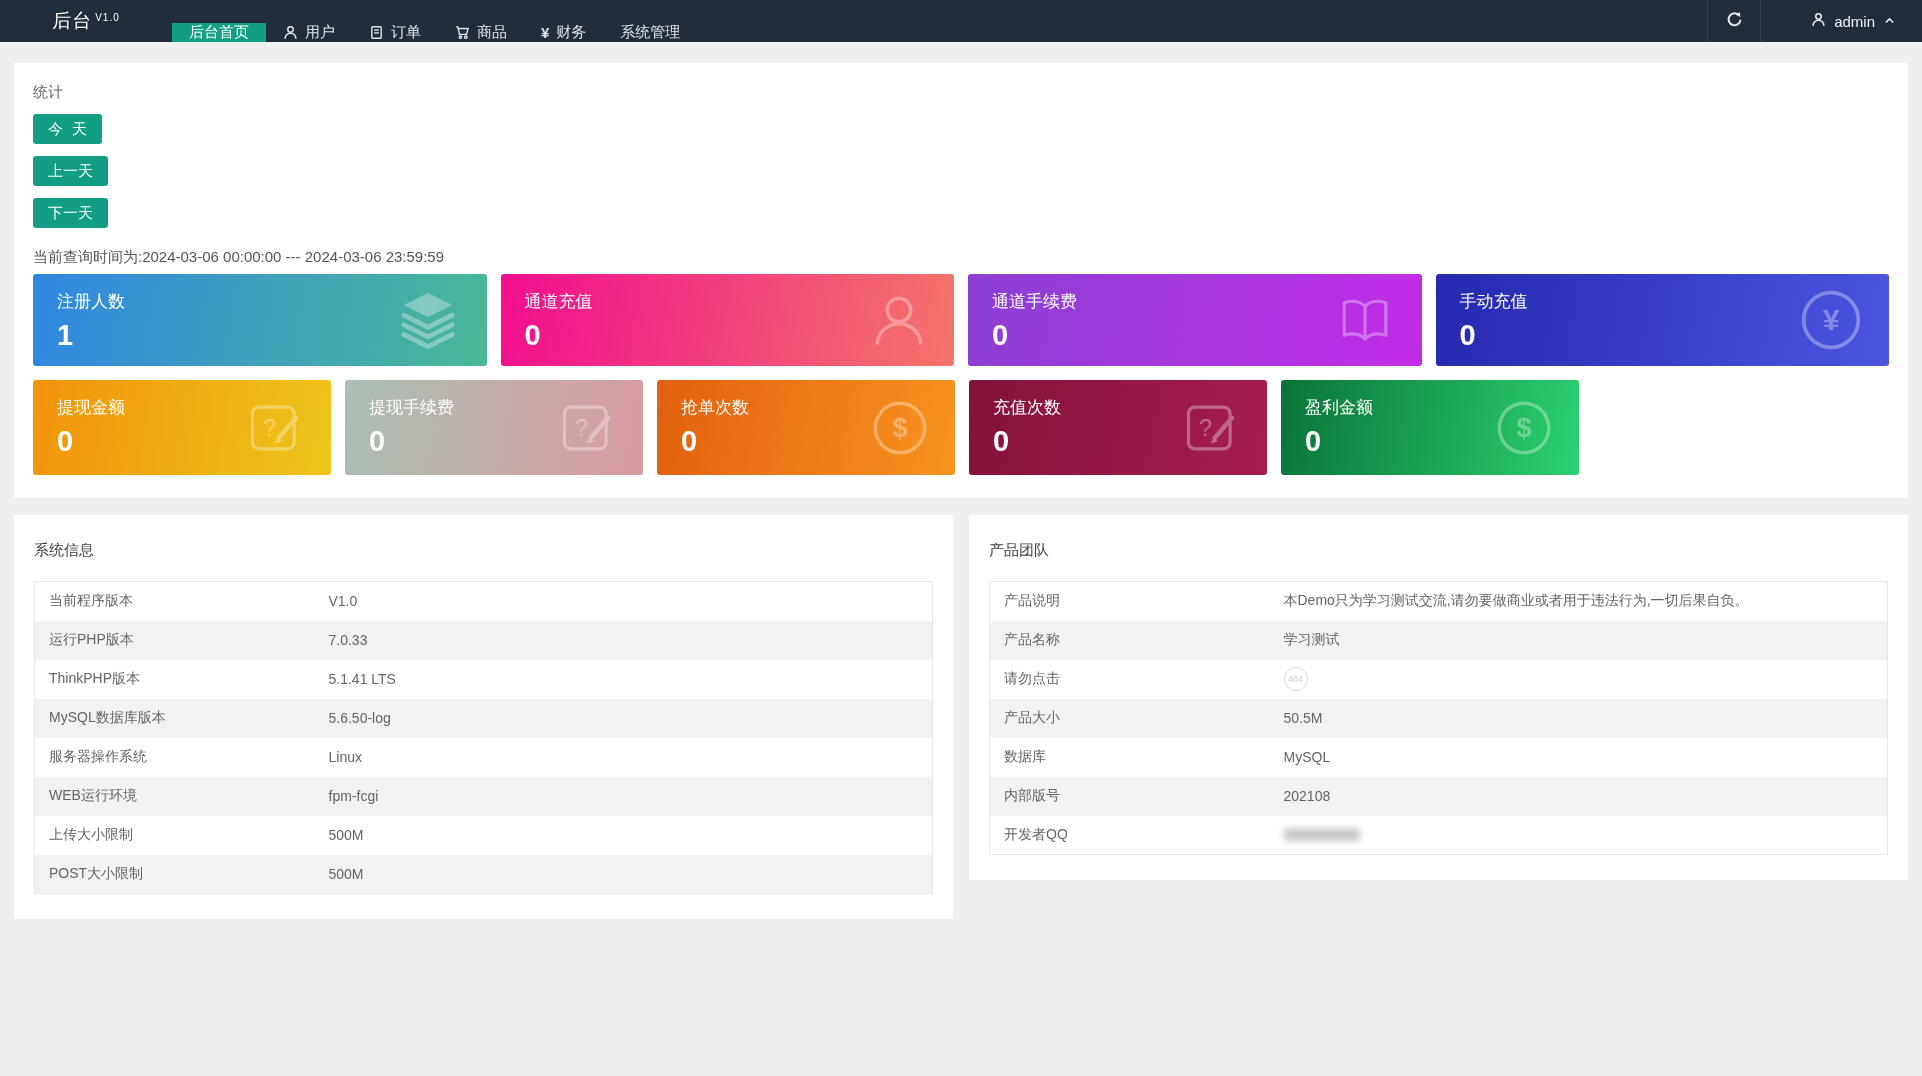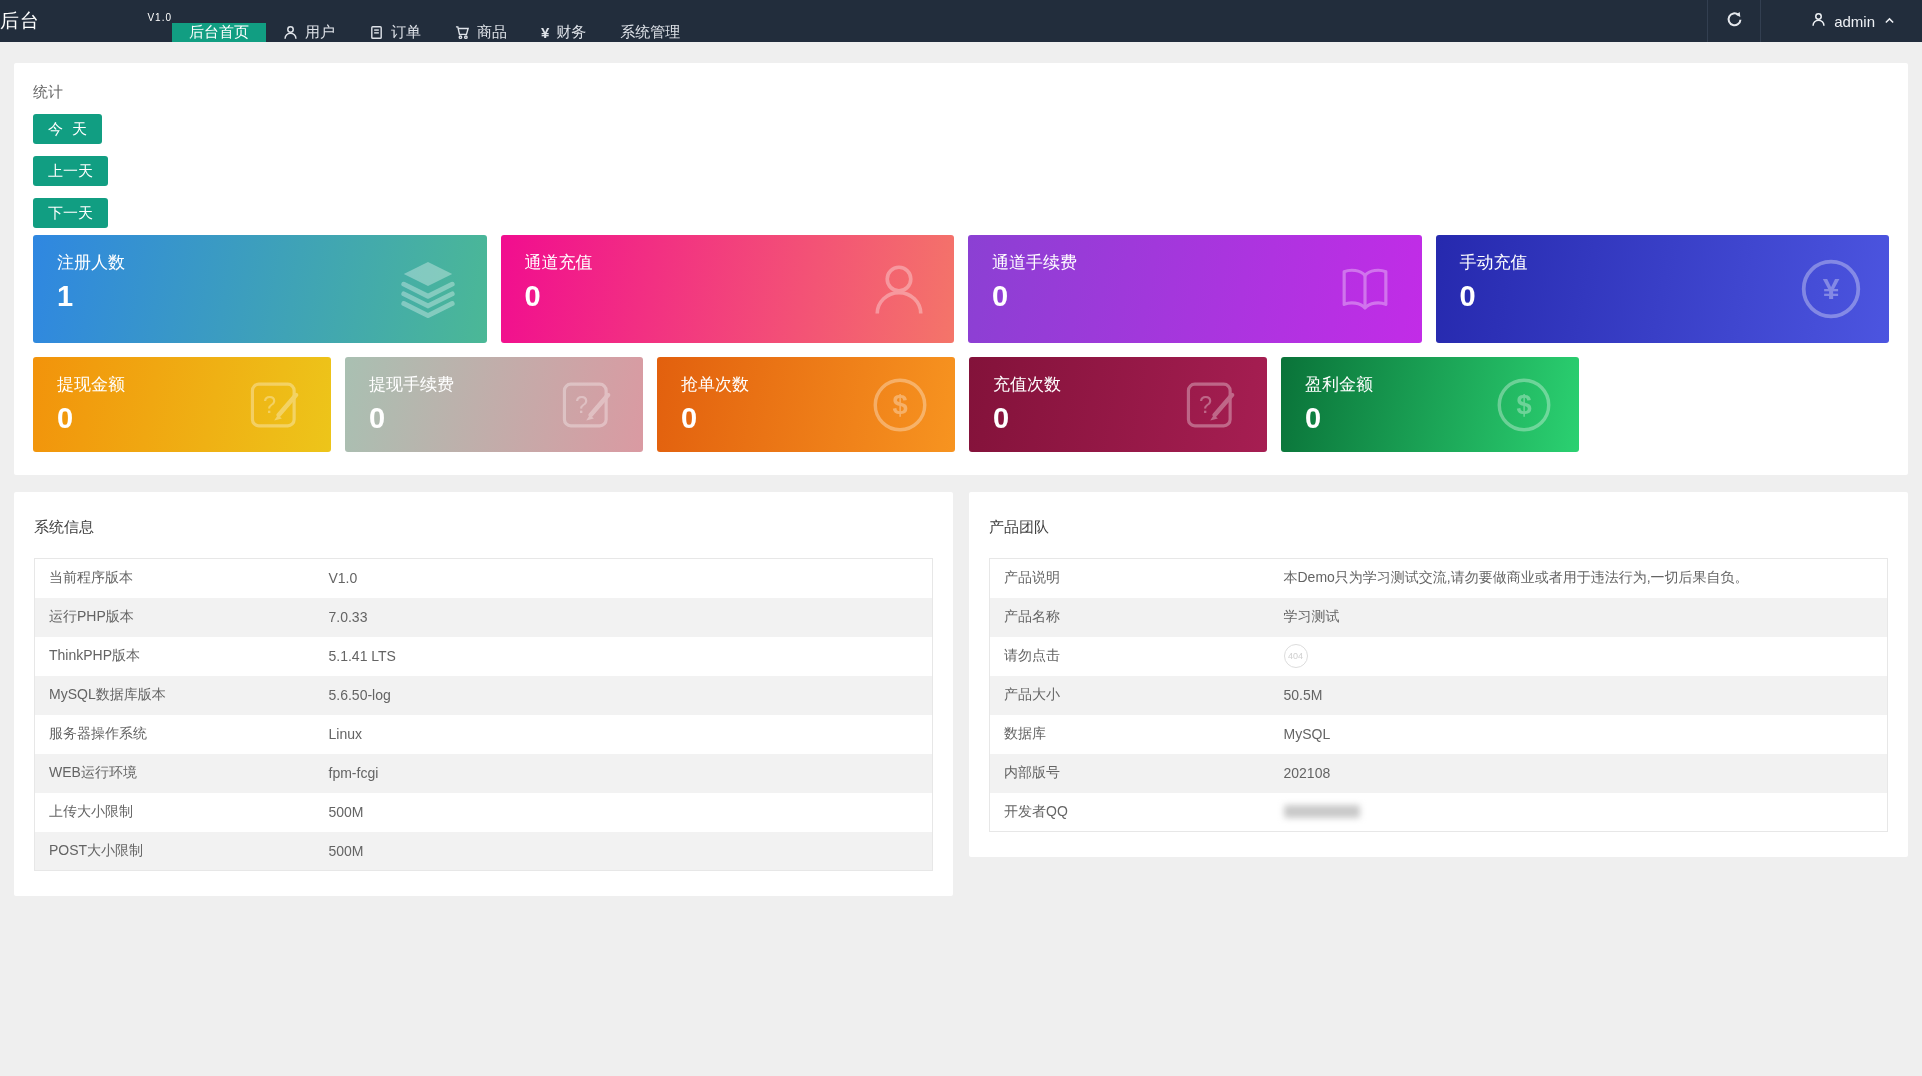--- a/index.html
+++ b/index.html
@@ -8,21 +8,21 @@
     background:#efefef;
     font-family:"Liberation Sans","DejaVu Sans",sans-serif;
     color:#333;
     overflow:hidden;
   }
   
   .navbar {
     height:42px; background:#222d3c; display:flex; align-items:stretch; color:#fff;
   }
   .logo {
-    width:172px; display:flex; align-items:center; justify-content:space-between;
+    width:172px; display:flex; align-items:center; justify-content:center;
     font-size:19px; letter-spacing:1px; white-space:nowrap;
   }
   .logo sup { font-size:10px; margin-left:3px; transform:translateY(-4px); }
   .nav-items { display:flex; align-items:flex-end; }
   .nav-item {
     display:flex; align-items:center; gap:7px; padding:0 17px;
     font-size:15px; color:#dfe3e9; cursor:pointer; white-space:nowrap;
   }
   .nav-item svg { display:block; }
   .nav-item.active { background:#119e82; color:#fff; }
@@ -45,21 +45,21 @@
     font-family:Liberation Mono, monospace;
   }
   .query-time { margin-top:20px; font-size:15px; color:#555; }
   .card-row { display:flex; gap:14px; }
   .card-row.row1 { margin-top:7px; }
   .card-row.row2 { margin-top:14px; }
   .stat-card {
     position:relative; border-radius:3px; color:#fff; overflow:hidden;
     padding:16px 0 0 24px;
   }
-  .row1 .stat-card { flex:1 1 0; height:108px; }
+  .row1 .stat-card { flex:1 1 0; height:92px; }
   .row2 .stat-card { width:298px; height:95px; }
   .stat-label { font-size:17px; }
   .stat-value { font-size:29px; font-weight:bold; margin-top:8px; line-height:1; }
   .stat-icon {
     position:absolute; right:26px; top:50%; transform:translateY(-50%);
     opacity:.33; line-height:0;
   }
   
   .bottom { display:flex; gap:16px; margin-top:17px; align-items:flex-start; }
   .info-panel { flex:1 1 0; padding:26px 20px 25px 20px; }
@@ -155,20 +155,21 @@
 
 <div class="content">
 
   <section class="panel stats-panel">
     <div class="stats-head">
       <span class="stats-label">统计</span>
       <button class="range-btn">今 天</button>
       <button class="range-btn">上一天</button>
       <button class="range-btn">下一天</button>
     </div>
+    <div class="query-time">当前查询时间为:2024-03-06 00:00:00 --- 2024-03-06 23:59:59</div>
 
     <div class="card-row row1">
       <div class="stat-card" style="background: linear-gradient(100deg, rgb(47, 135, 225), rgb(75, 184, 150));">
         <div class="stat-label">注册人数</div>
         <div class="stat-value">1</div>
         <span class="stat-icon">
           <svg width="66" height="62" viewBox="0 0 64 64">
               <polygon points="32,4 57,16.5 32,29 7,16.5" fill="#fff"></polygon>
               <g fill="none" stroke="#fff" stroke-width="5" stroke-linecap="round" stroke-linejoin="round">
                 <polyline points="7,27 32,39.5 57,27"></polyline>

